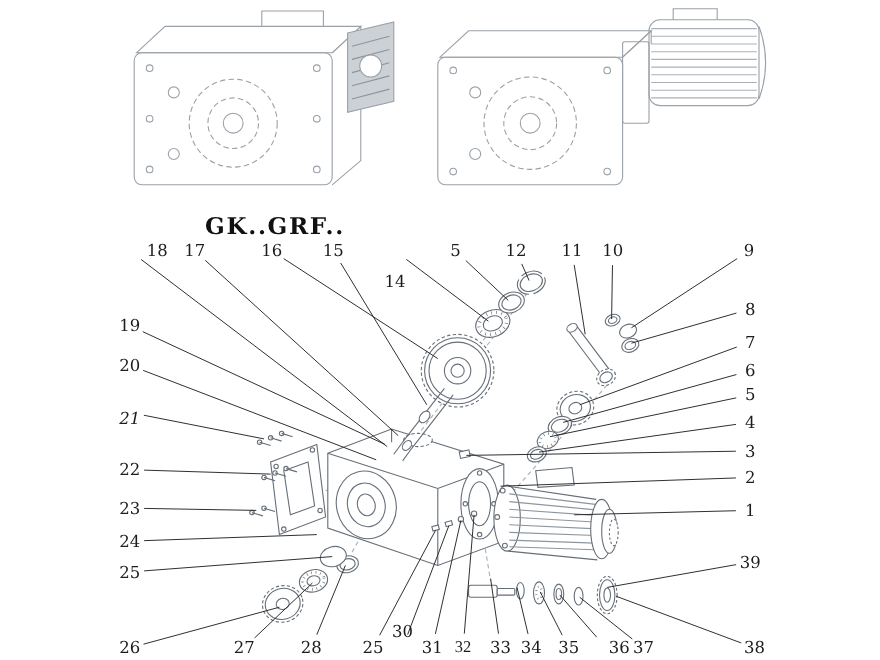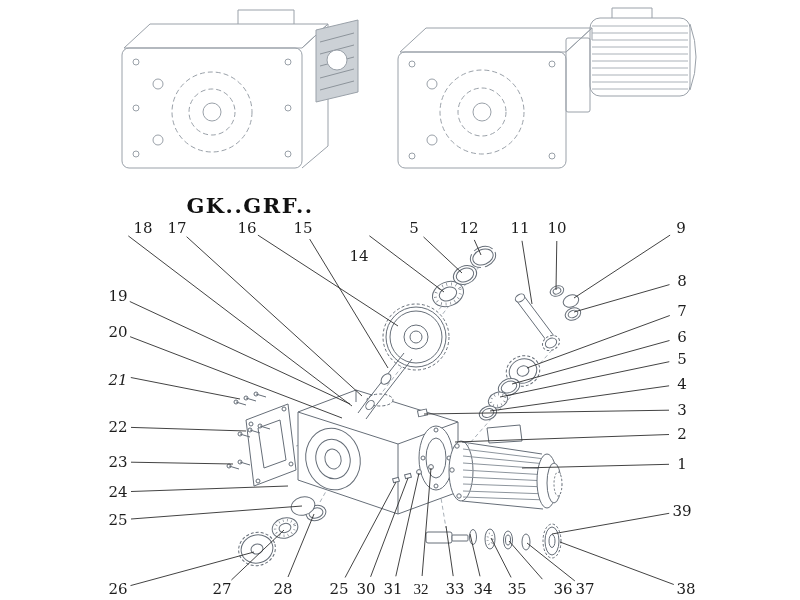--- a/index.html
+++ b/index.html
@@ -285,21 +285,21 @@
       <span class="callout" style="left: 682px; top: 359px;">5</span>
       <span class="callout" style="left: 682px; top: 384px;">4</span>
       <span class="callout" style="left: 682px; top: 410px;">3</span>
       <span class="callout" style="left: 682px; top: 434px;">2</span>
       <span class="callout" style="left: 682px; top: 464px;">1</span>
       <span class="callout" style="left: 682px; top: 511px;">39</span>
       <span class="callout" style="left: 118px; top: 589px;">26</span>
       <span class="callout" style="left: 222px; top: 589px;">27</span>
       <span class="callout" style="left: 283px; top: 589px;">28</span>
       <span class="callout" style="left: 339px; top: 589px;">25</span>
-      <span class="callout" style="left: 366px; top: 589px;">30</span>
+      <span class="callout" style="left: 366px; top: 574px;">30</span>
       <span class="callout" style="left: 393px; top: 589px;">31</span>
       <span class="callout" style="left: 421px; top: 589px; font-family: Liberation Serif, serif;">32</span>
       <span class="callout" style="left: 455px; top: 589px;">33</span>
       <span class="callout" style="left: 483px; top: 589px;">34</span>
       <span class="callout" style="left: 517px; top: 589px;">35</span>
       <span class="callout" style="left: 551px; top: 589px; margin-left: 12px;">36</span>
       <span class="callout" style="left: 585px; top: 589px;">37</span>
       <span class="callout" style="left: 686px; top: 589px;">38</span>
     </div>
 

